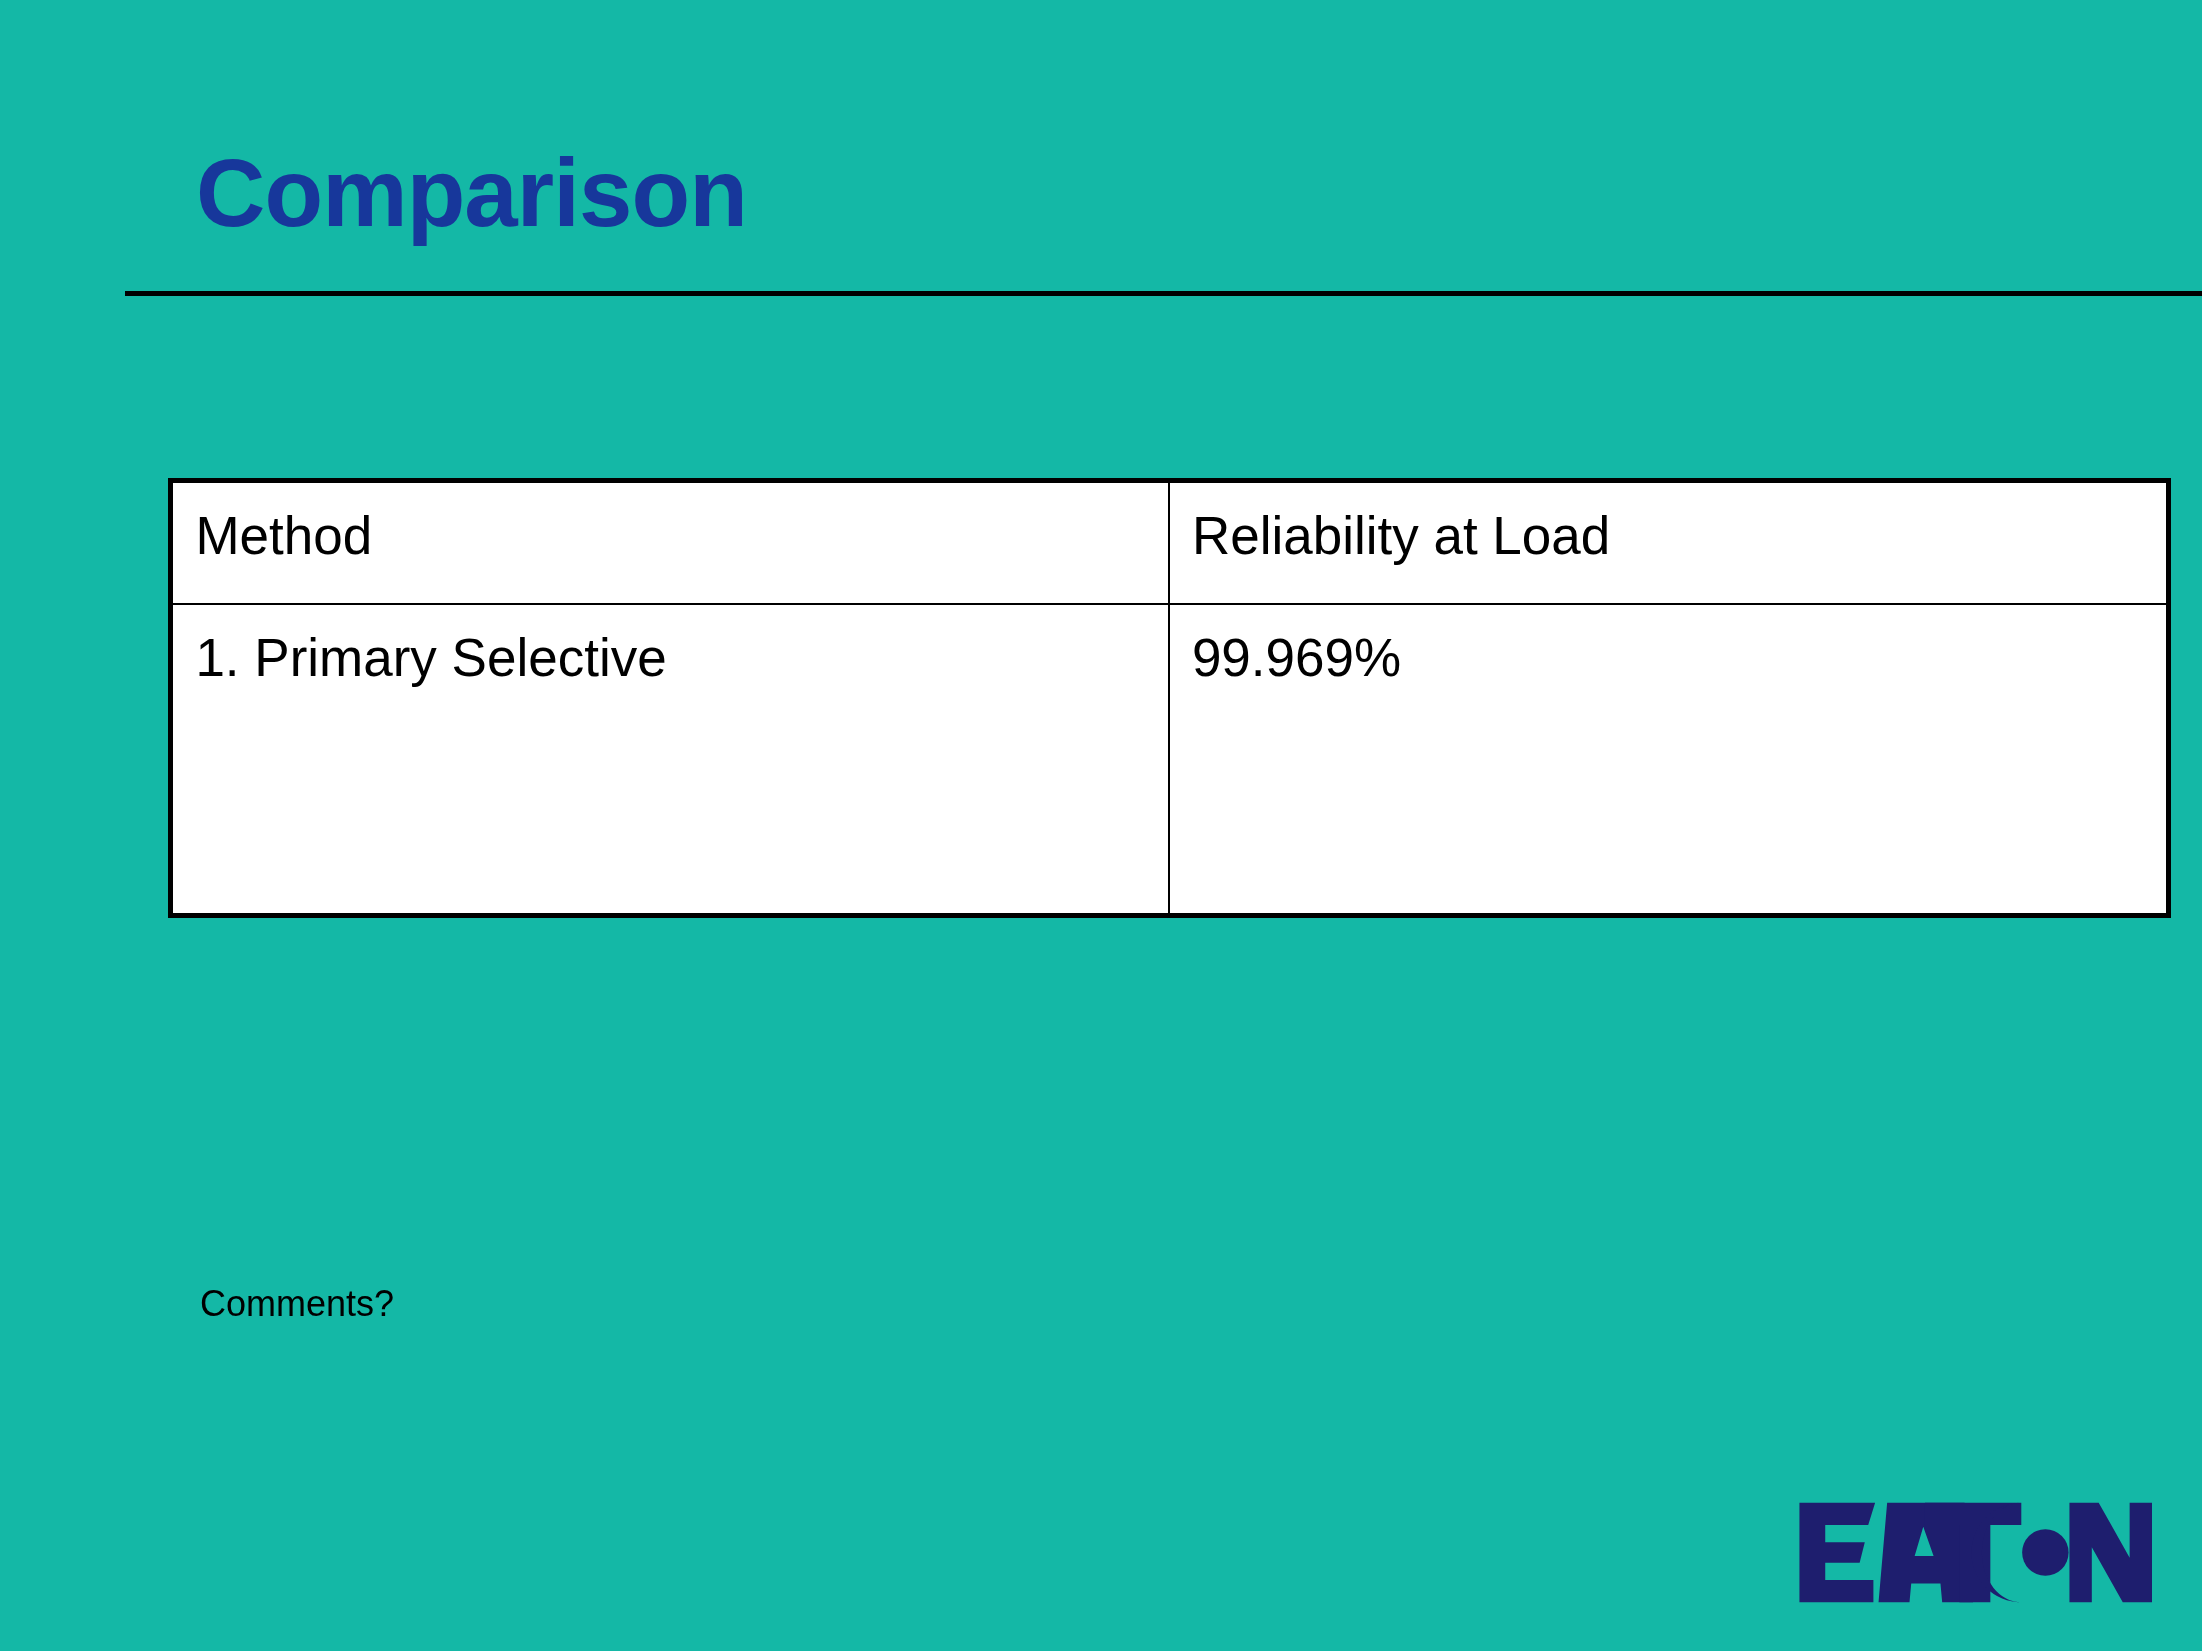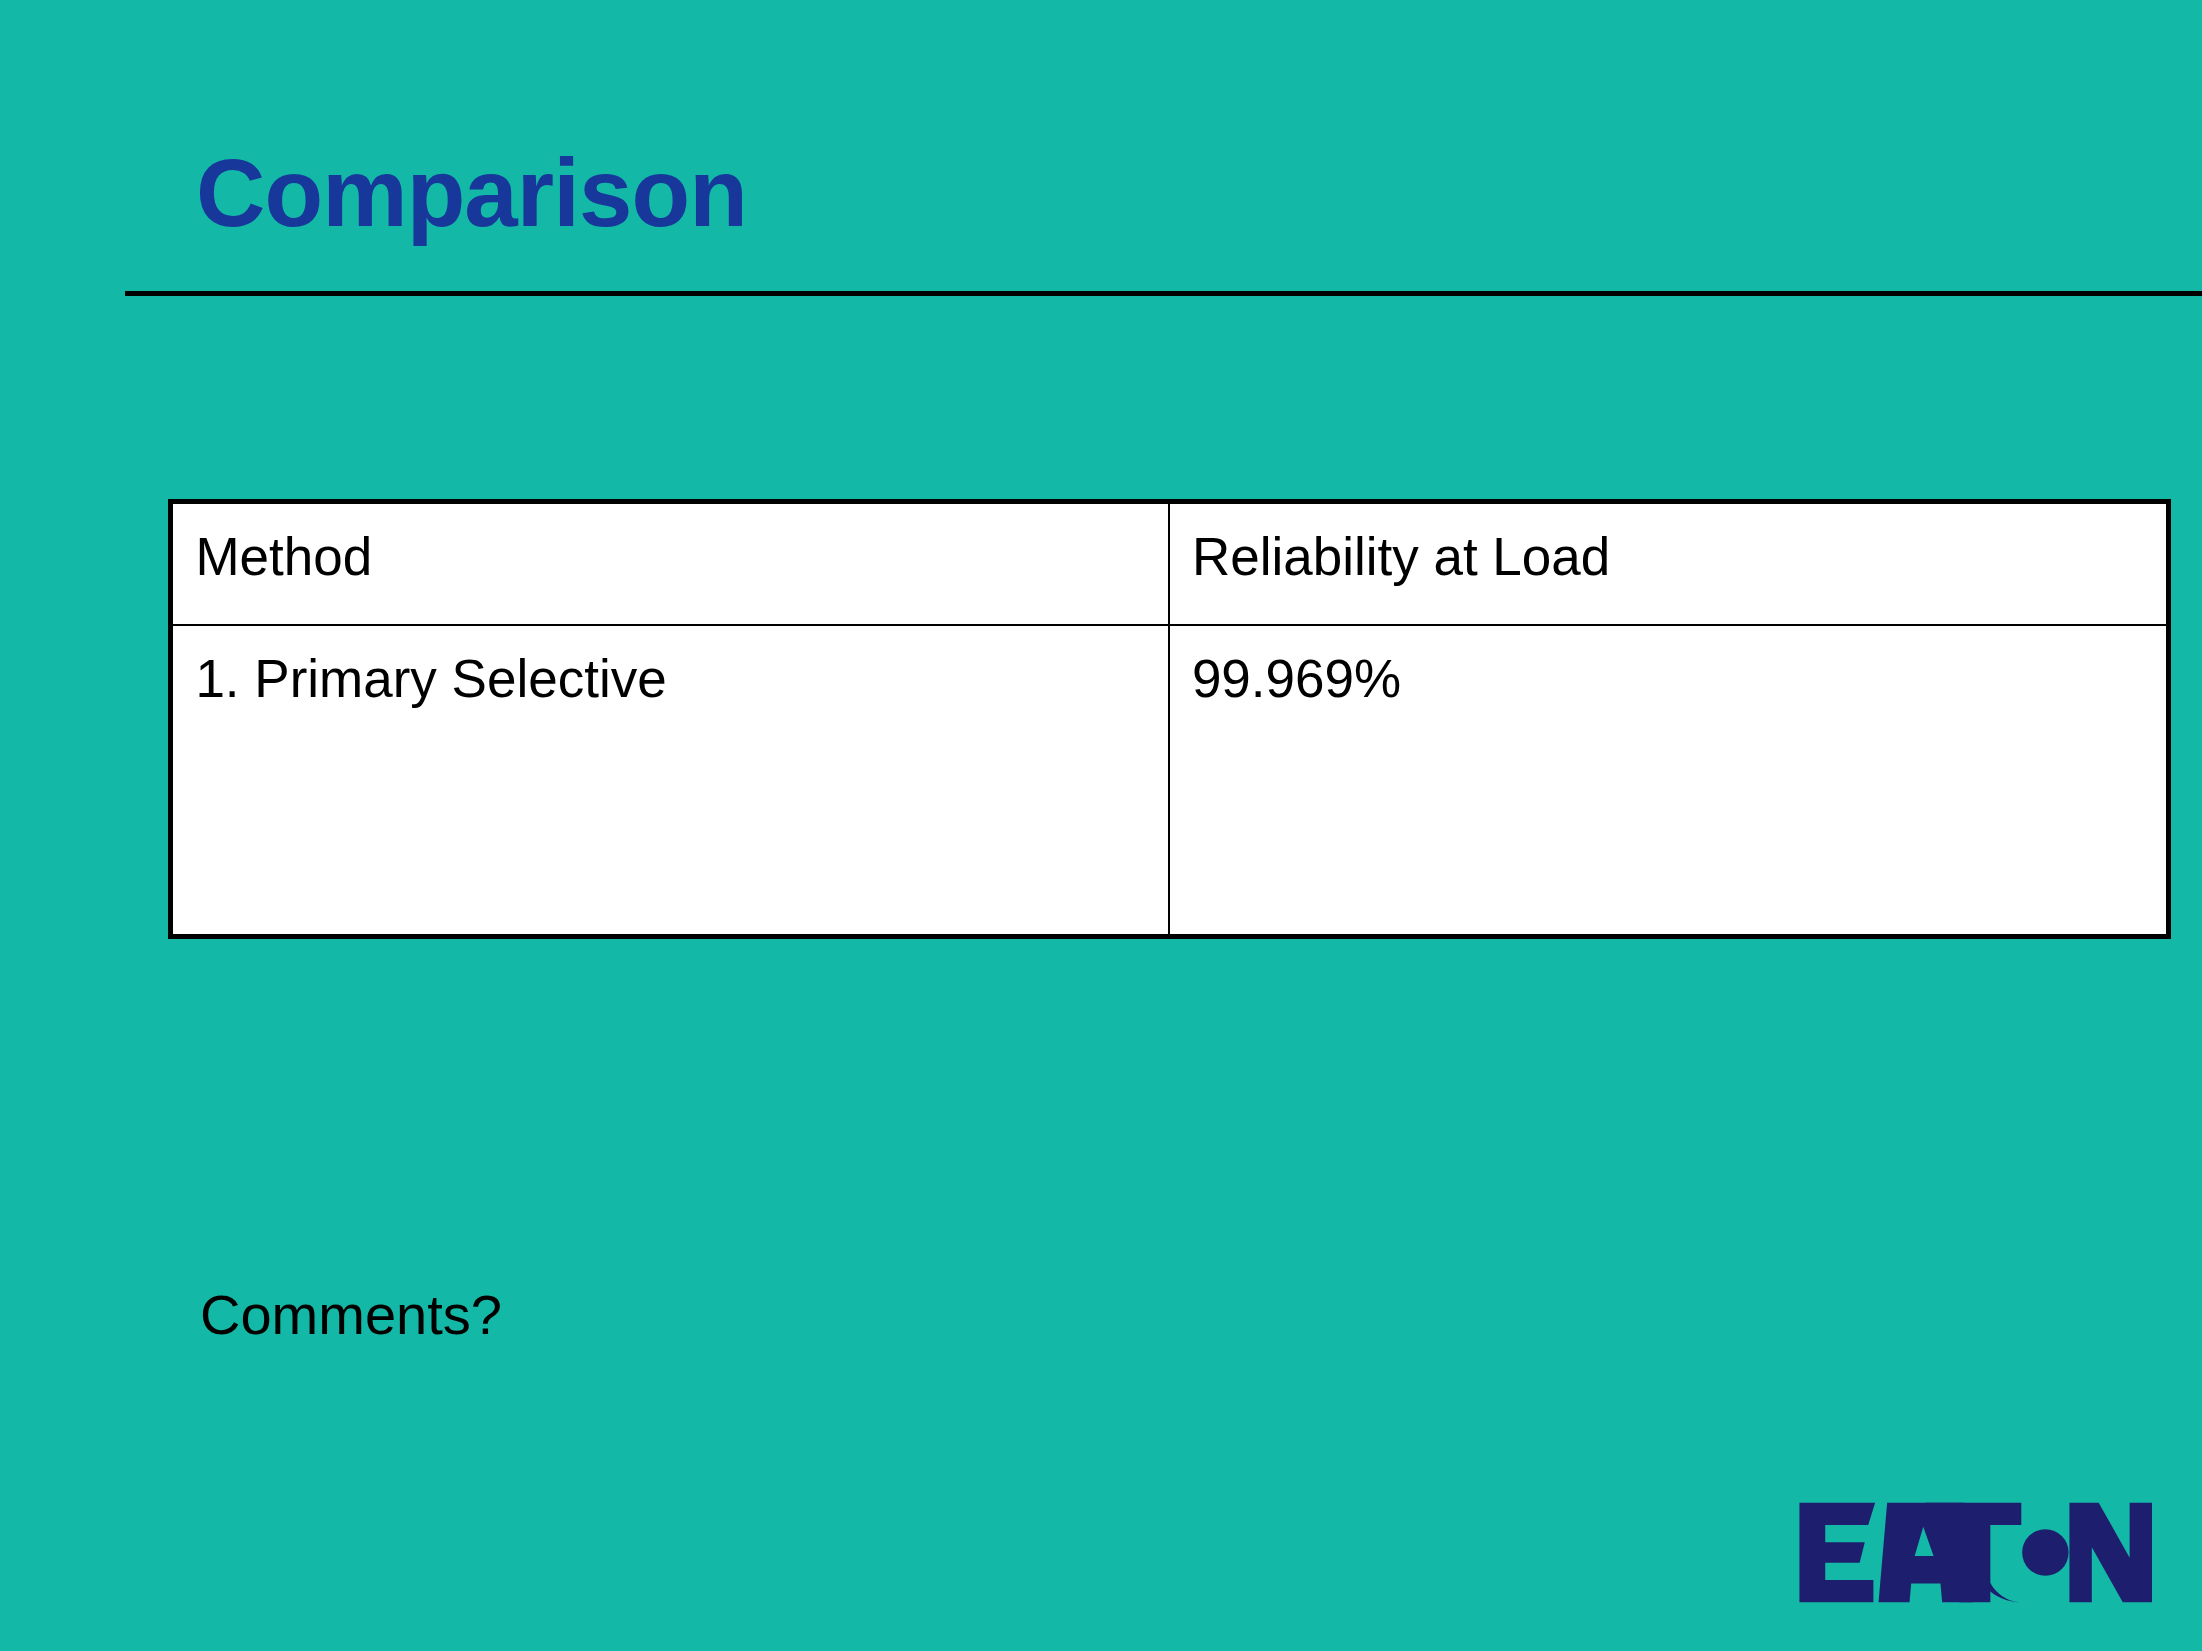--- a/index.html
+++ b/index.html
@@ -37,21 +37,21 @@
     top: 291px;
     width: 2078px;
     height: 5.2px;
     background: #000000;
   }
 
   
   #comparison-table {
     position: absolute;
     left: 168px;
-    top: 499px;
+    top: 478px;
     width: 1998px;
     border-collapse: collapse;
     table-layout: fixed;
     border: 5.2px solid #000000;
     background: #ffffff;
   }
   #comparison-table col.c1 { width: 998px; }
   #comparison-table col.c2 { width: 1000px; }
 
   #comparison-table td {
@@ -64,21 +64,21 @@
     font-weight: normal;
   }
   #comparison-table tr.header-row td { height: 96px; }
   #comparison-table tr.data-row td   { height: 284px; }
 
   
   #comments {
     position: absolute;
     left: 200px;
     top: 1284px;
-    font-size: 56px;
+    font-size: 36px;
     color: #000000;
     line-height: 1.1;
     white-space: nowrap;
   }
 
   
   #logo {
     position: absolute;
     left: 1796px;
     top: 1499px;

